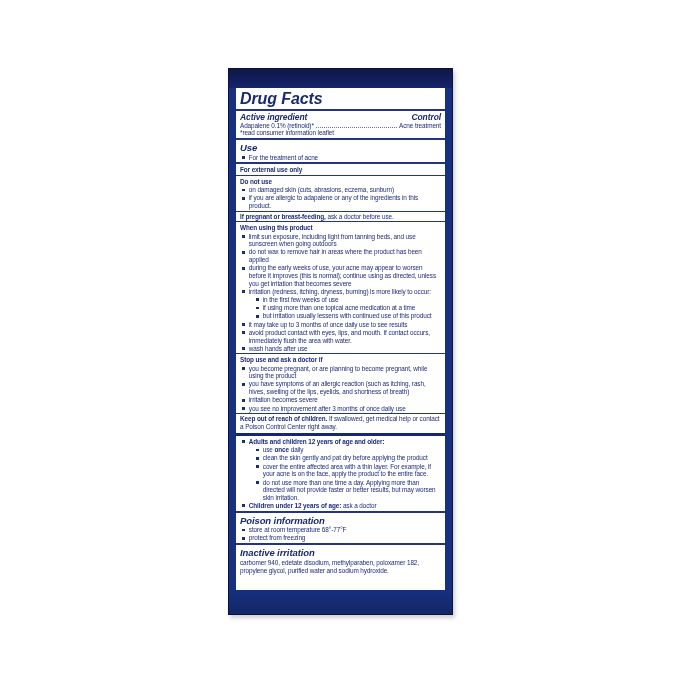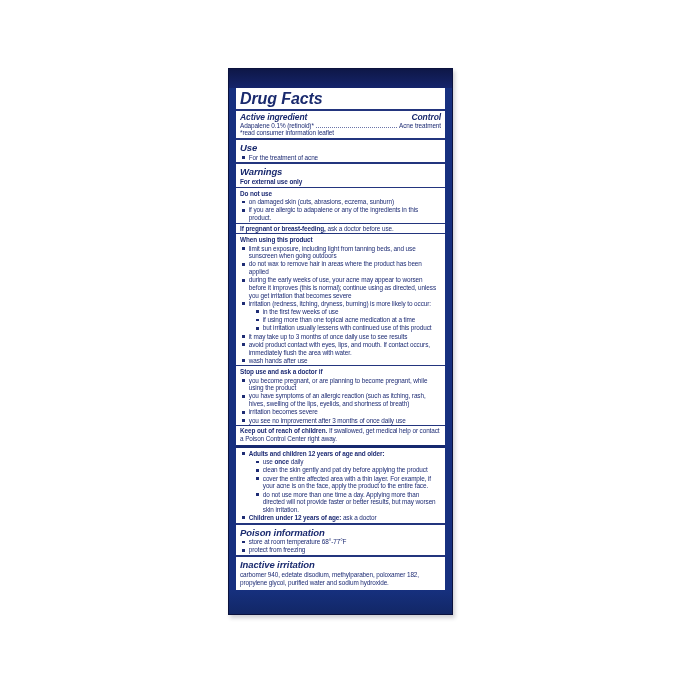--- a/index.html
+++ b/index.html
@@ -72,21 +72,20 @@
     <div class="rule thick"></div>
 
     <div class="sec-head">Use</div>
     <div class="li">
       <span class="sq"></span>
       <span class="bt">For the treatment of acne</span>
     </div>
 
     <div class="rule thick"></div>
 
-    <div class="sec-head">Warnings</div>
     <div class="lead">For external use only</div>
     <div class="rule"></div>
 
     <div class="lead">Do not use</div>
     <div class="li">
       <span class="sq"></span>
       <span class="bt">on damaged skin (cuts, abrasions, eczema, sunburn)</span>
     </div>
     <div class="li">
       <span class="sq"></span>

